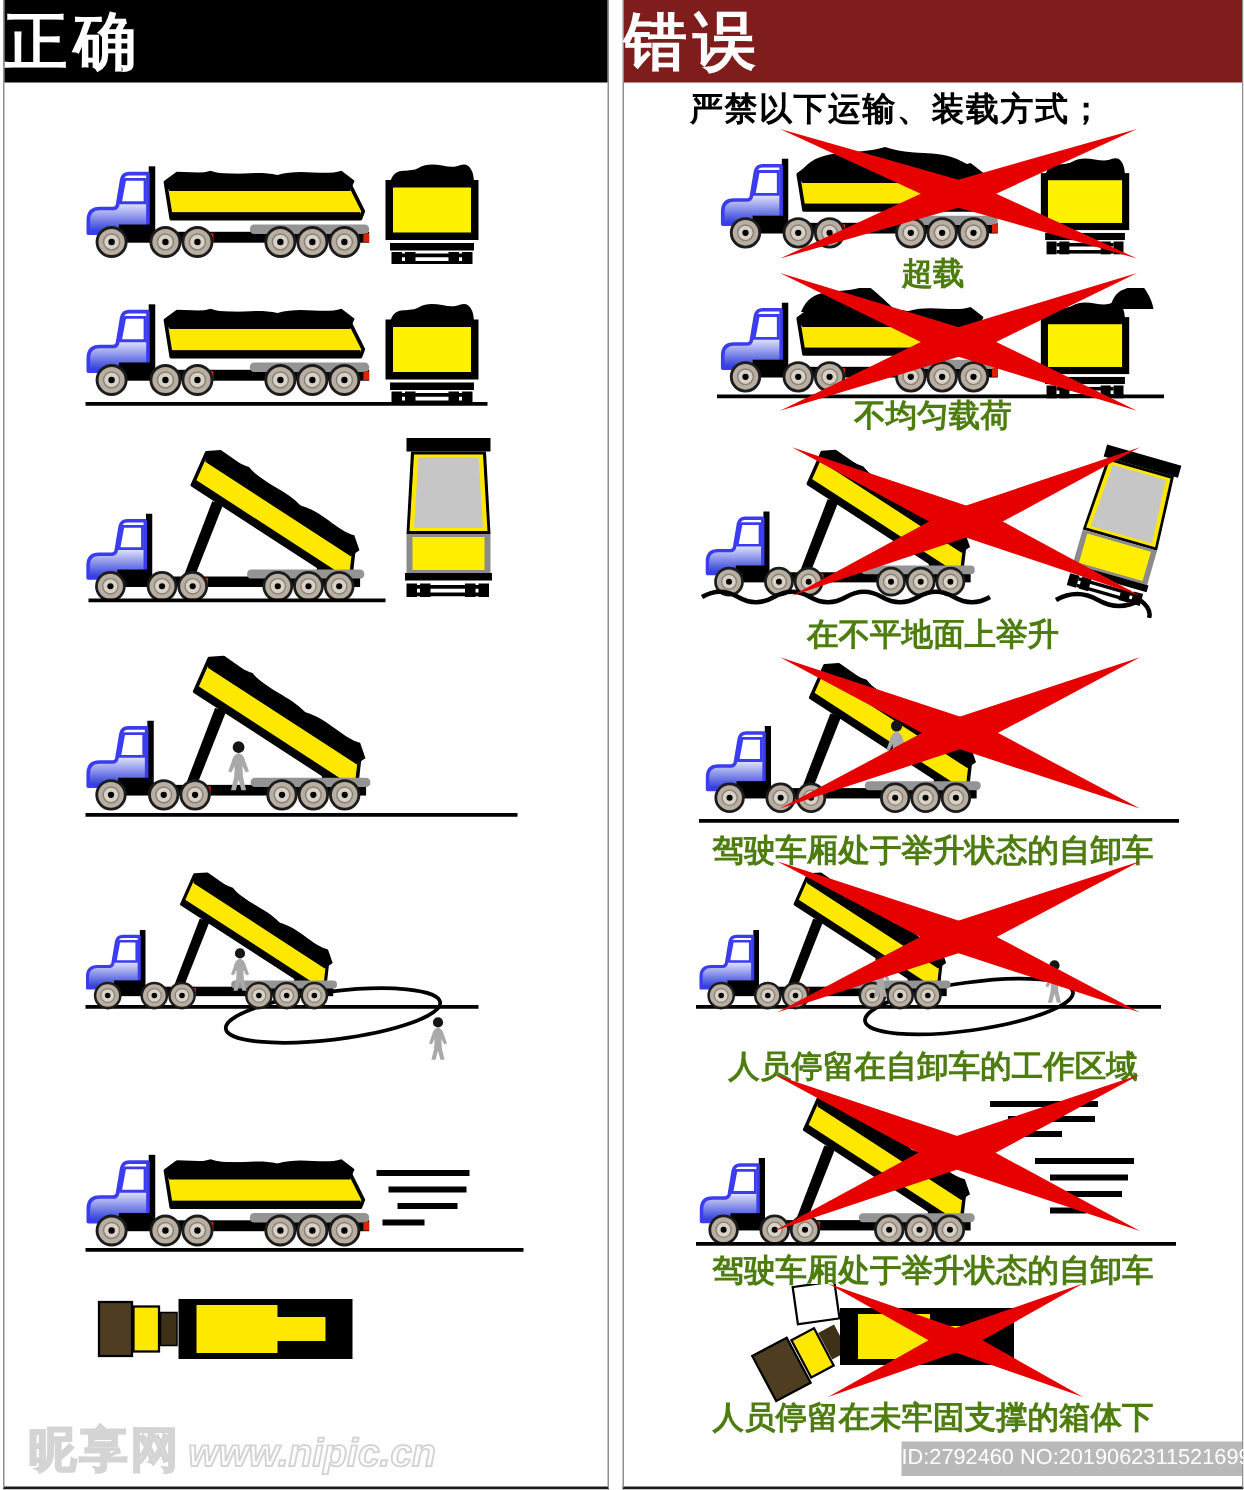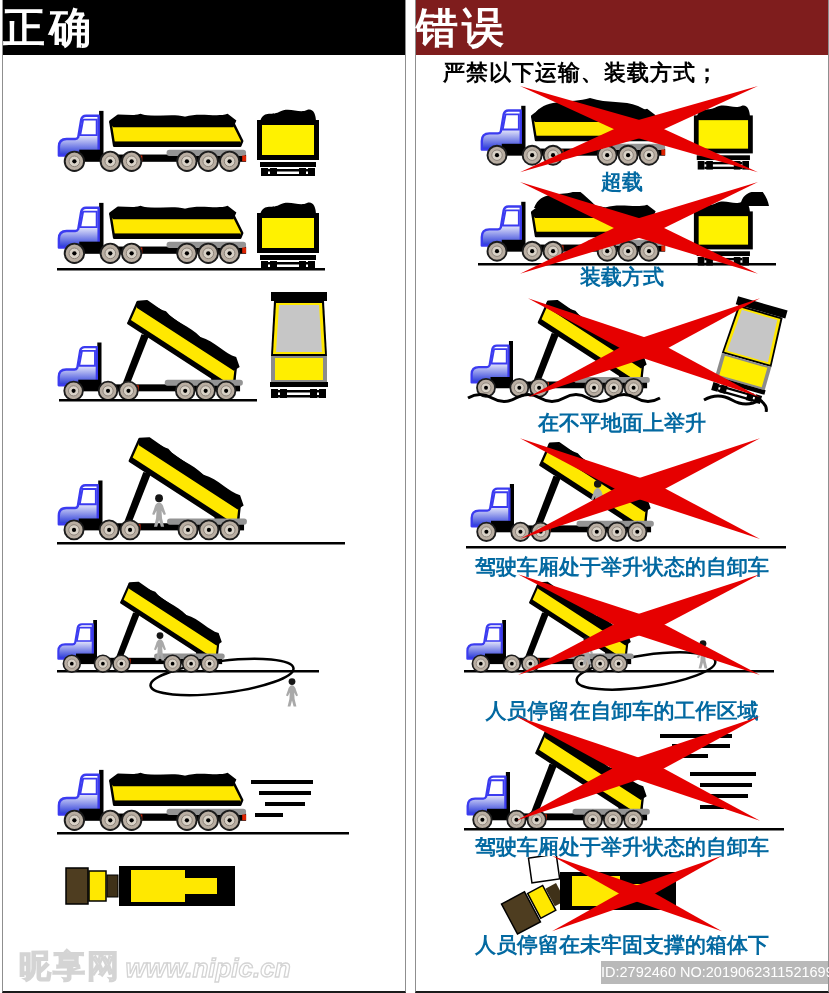--- a/index.html
+++ b/index.html
@@ -7,26 +7,26 @@
     width:829px;height:993px;position:relative;background:#ffffff;overflow:hidden;
     font-family:"Liberation Sans","DejaVu Sans",sans-serif;
   }
   .panel{position:absolute;top:0;height:991px;background:#fff;border-left:1px solid #8f8f8f;border-right:1px solid #8f8f8f;border-bottom:2px solid #1b1b1b;}
   .panel-left{left:2px;width:402px;}
   .panel-right{left:415px;width:412px;}
   .hdr{position:absolute;left:0;top:0;width:100%;height:55px;line-height:55px;text-align:left;
        color:#fff;font-size:42px;font-weight:bold;letter-spacing:4px;}
   .hdr-correct{background:#000000;}
   .hdr-error{background:#7f1d1d;}
-  .subtitle{position:absolute;left:27px;top:58px;font-size:22px;font-weight:bold;color:#000;letter-spacing:1px;}
+  .subtitle{position:absolute;left:44px;top:58px;font-size:22px;font-weight:bold;color:#000;letter-spacing:1px;}
   .fig{position:absolute;}
   .fig svg{display:block;width:100%;height:100%;}
   .xmark{position:absolute;}
   .xmark svg{display:block;width:100%;height:100%;}
-  .caption{position:absolute;left:0;width:100%;text-align:center;font-size:21px;font-weight:bold;color:#0369a1;}
+  .caption{position:absolute;left:0;width:100%;text-align:center;font-size:21px;font-weight:bold;color:#4d7c0f;}
   .watermark{position:absolute;left:16px;top:945px;color:#ffffff;-webkit-text-stroke:1.3px #d2d2d2;opacity:.95;white-space:nowrap;}
   .watermark .wm-site{font-size:32px;font-weight:bold;letter-spacing:2px;text-align:right;}
   .watermark .wm-url{font-size:26px;font-weight:bold;font-style:italic;}
   .id-badge{position:absolute;left:185px;top:961px;width:227px;height:23px;line-height:23px;
     background:#b9b9b9;color:#ffffff;font-size:14.5px;text-align:center;white-space:nowrap;}
 </style>
 </head>
 <body>
 
 <svg width="0" height="0" style="position:absolute" aria-hidden="true">
@@ -260,21 +260,21 @@
         </g>
       <path d="M262,14 C266,-4 276,4 280,-6 C287,2 290,8 291,14 Z" fill="#000"></path>
       <rect x="0" y="71" width="298" height="2.5" fill="#000"></rect>
     </svg>
   </div>
   <div class="xmark" style="left:104px;top:180px;width:238px;height:102px">
     <svg viewBox="0 0 100 100" preserveAspectRatio="none">
         <use href="#xg"></use>
       </svg>
   </div>
-  <div class="caption" style="top:263px">装载方式</div>
+  <div class="caption" style="top:263px">不均匀载荷</div>
 
   <div class="fig" style="left:48px;top:288px;width:332px;height:124px">
     <svg viewBox="0 0 332 124">
       <g transform="translate(4,8) scale(0.9)">
           <use href="#truck-side-raised"></use>
         </g>
       <path d="M4,110 q12,-7 24,0 t24,0 t24,0 t24,0 t24,0 t24,0 t24,0 t24,0" fill="none" stroke="#000" stroke-width="3"></path>
       <g transform="translate(252,14) rotate(16 34 56) scale(0.92)">
           <use href="#rear-raised"></use>
         </g>

